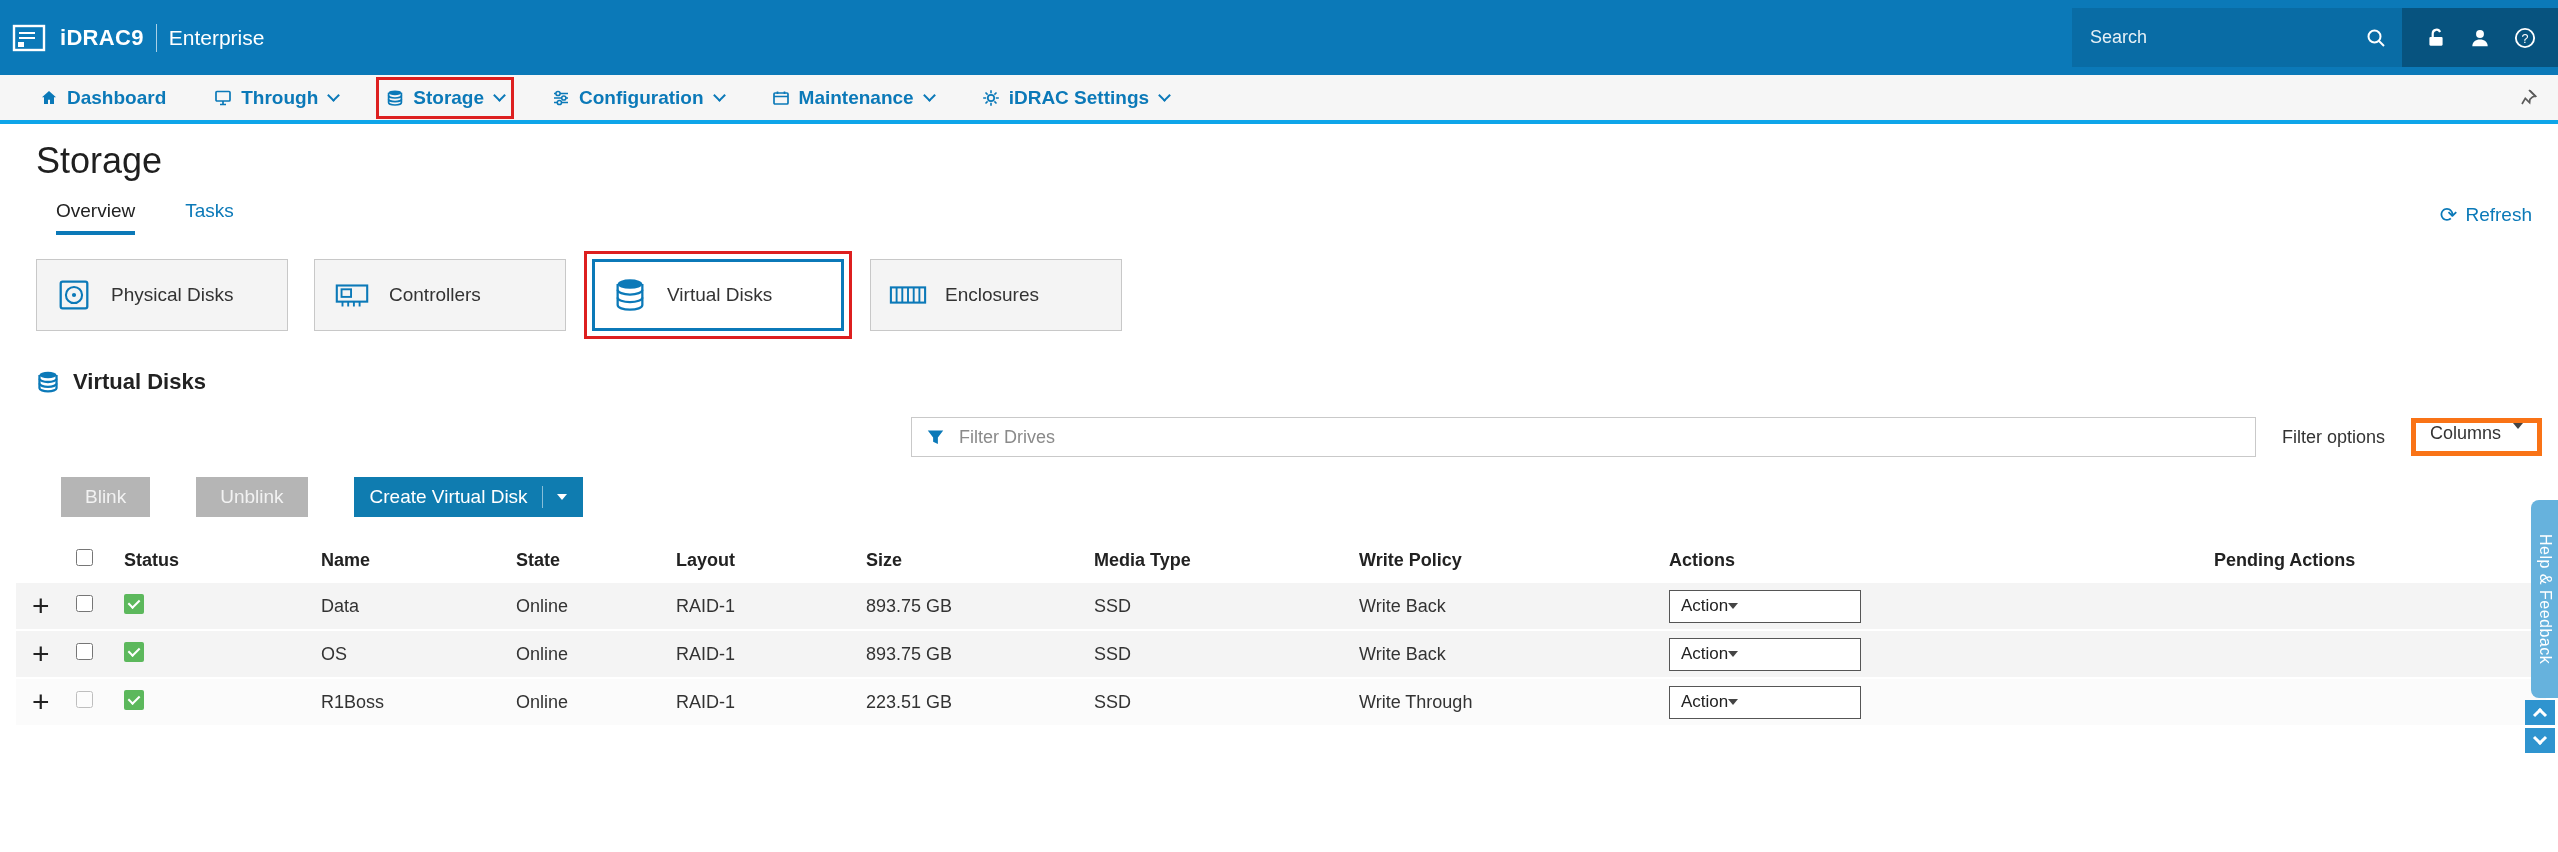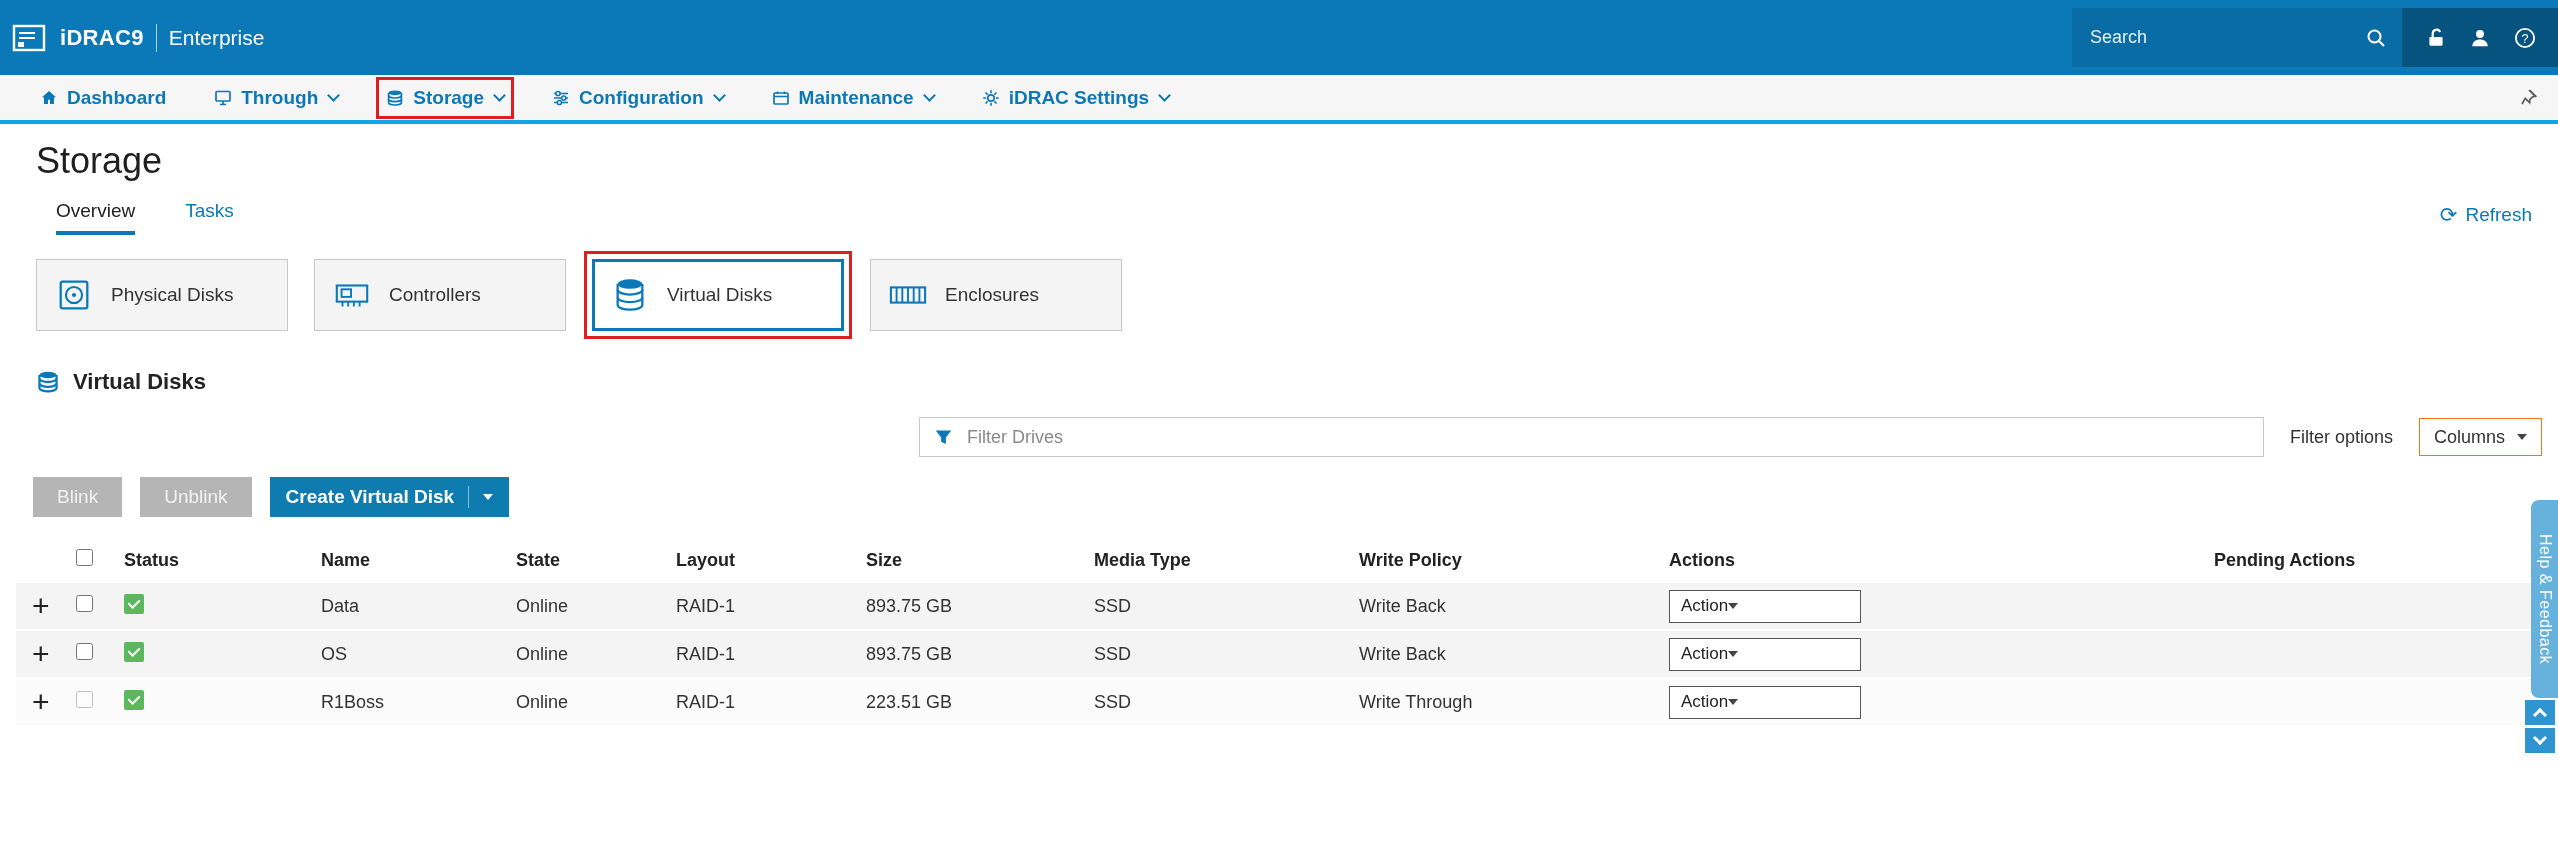--- a/index.html
+++ b/index.html
@@ -54,28 +54,28 @@
   .badge{position:absolute;top:-7px;right:-9px;width:17px;height:17px;}
   .badge.okbox::after{width:7px;height:4px;}
   
   .section-title{display:flex;align-items:center;gap:13px;margin:38px 0 0 36px;font-size:22px;color:#222;}
   
   .filter-row{display:flex;align-items:center;justify-content:flex-end;gap:26px;margin:22px 16px 0 0;}
   .filter-input{width:1345px;height:40px;border:1px solid #c9c9c9;background:#fff;display:flex;align-items:center;gap:12px;padding:0 14px;}
   .filter-input input{flex:1;border:none;outline:none;font-size:18px;color:#333;font-family:inherit;}
   .filter-input input::placeholder{color:#8a8a8a;}
   .filter-options{font-size:18px;color:#333;cursor:pointer;text-decoration:none;}
-  .columns-btn{height:38px;background:#fff;border:1px solid #f97316;display:flex;align-items:center;gap:12px;padding:0 14px;font-size:18px;color:#333;font-family:inherit;cursor:pointer;}
+  .columns-btn{height:38px;background:#fff;border:5px solid #f97316;display:flex;align-items:flex-start;gap:12px;padding:0 14px;font-size:18px;color:#333;font-family:inherit;cursor:pointer;}
   .caret-dark{width:0;height:0;border-left:5px solid transparent;border-right:5px solid transparent;border-top:6px solid #444;}
   .caret-white{width:0;height:0;border-left:5px solid transparent;border-right:5px solid transparent;border-top:6px solid #fff;}
   
   .toolbar{display:flex;gap:18px;margin:20px 0 0 33px;}
-  .btn{height:40px;border:none;font-size:19px;font-family:inherit;cursor:pointer;}
+  .btn{height:40px;border:none;font-size:19px;font-family:inherit;cursor:pointer;margin-left:28px;}
   .btn.disabled{background:var(--gray-btn);color:#f2f2f2;padding:0 24px;}
-  .btn.primary{background:#0f7cb0;color:#fff;display:flex;align-items:center;gap:14px;padding:0 16px;font-weight:bold;}
+  .btn.primary{background:#0f7cb0;color:#fff;display:flex;align-items:center;gap:14px;padding:0 16px;}
   .btn .vdiv{width:1px;height:22px;background:rgba(255,255,255,.5);}
   
   table{width:2530px;margin:20px 12px 0 16px;border-collapse:separate;border-spacing:0 2px;table-layout:fixed;font-size:18px;color:#333;}
   thead th{text-align:left;font-weight:700;color:#222;padding:10px 10px;background:#fff;white-space:nowrap;overflow:hidden;}
   tbody td{height:46px;padding:0 10px;vertical-align:middle;white-space:nowrap;overflow:hidden;}
   tr.shade-a td{background:#f4f4f4;}
   tr.shade-b td{background:#fbfbfb;}
   .c-status{padding-left:18px !important;}
   .expand{background:none;border:none;font-size:30px;font-weight:300;color:#222;line-height:1;padding:0 0 0 6px;cursor:pointer;font-family:inherit;}
   input[type=checkbox]{width:17px;height:17px;margin:0 0 0 10px;accent-color:var(--blue);cursor:pointer;}

